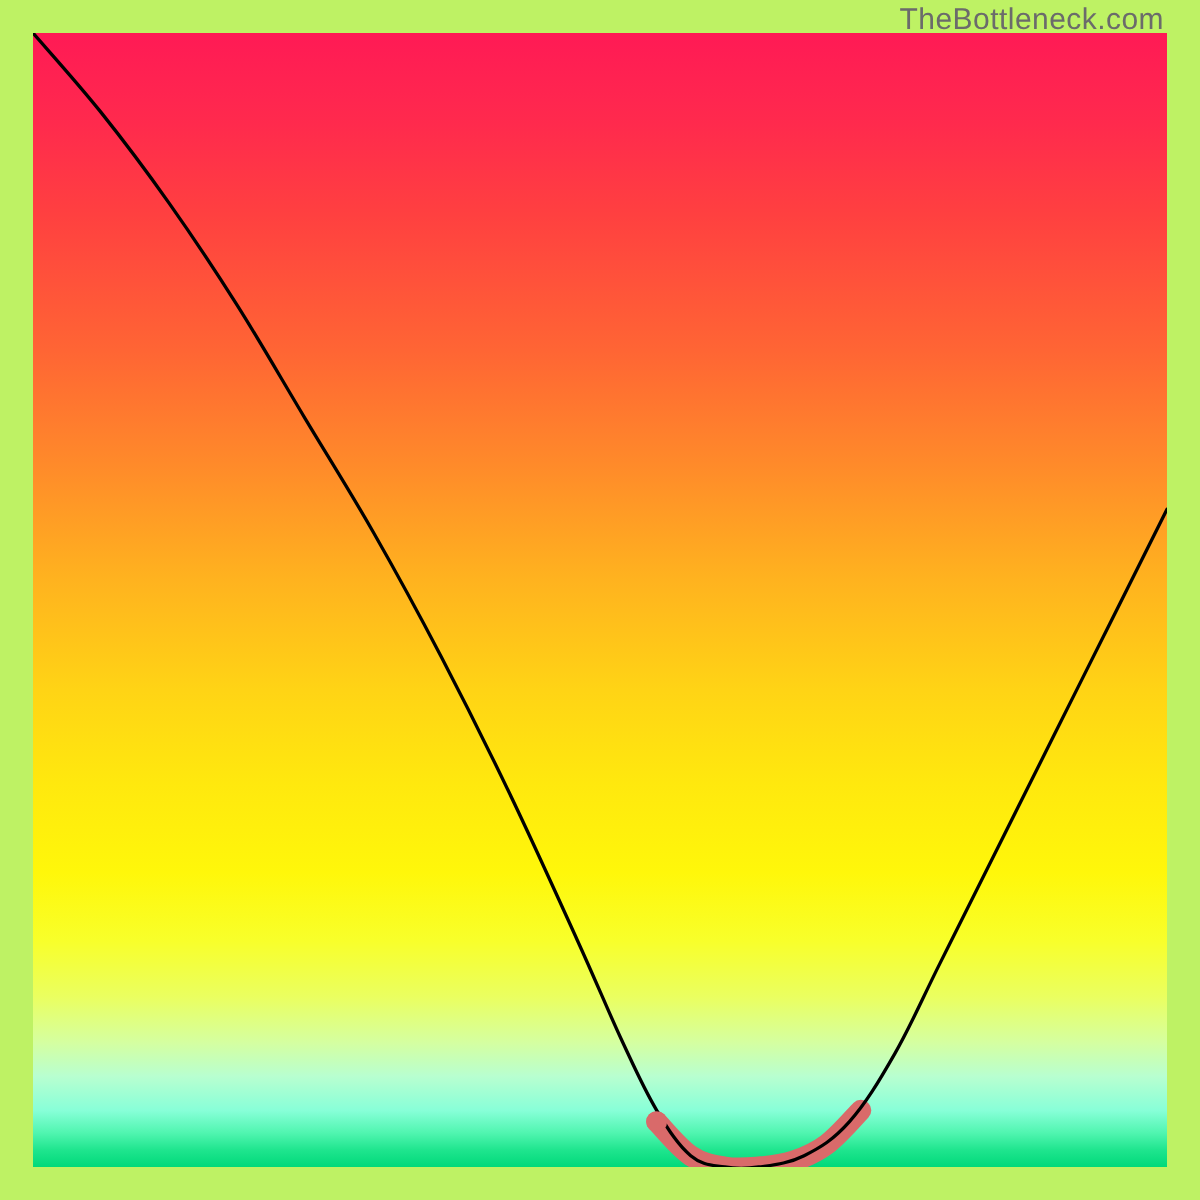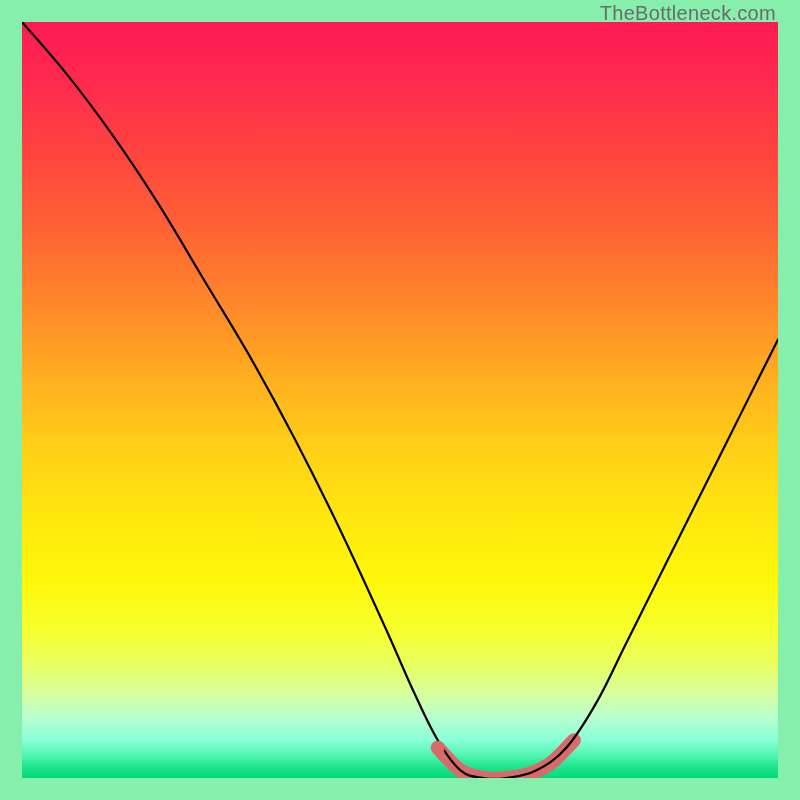--- a/index.html
+++ b/index.html
@@ -11,21 +11,21 @@
     overflow: hidden;
     position: relative;
     font-family: Arial, Helvetica, sans-serif;
   }
   .frame {
     position: absolute;
     top: 0;
     left: 0;
     width: 800px;
     height: 800px;
-    background: #86efac;
+    background: #bef264;
     text-decoration: underline;
   }
   .plot {
     position: absolute;
     top: 22px;
     left: 22px;
     width: 756px;
     height: 756px;
     overflow: hidden;
   }

